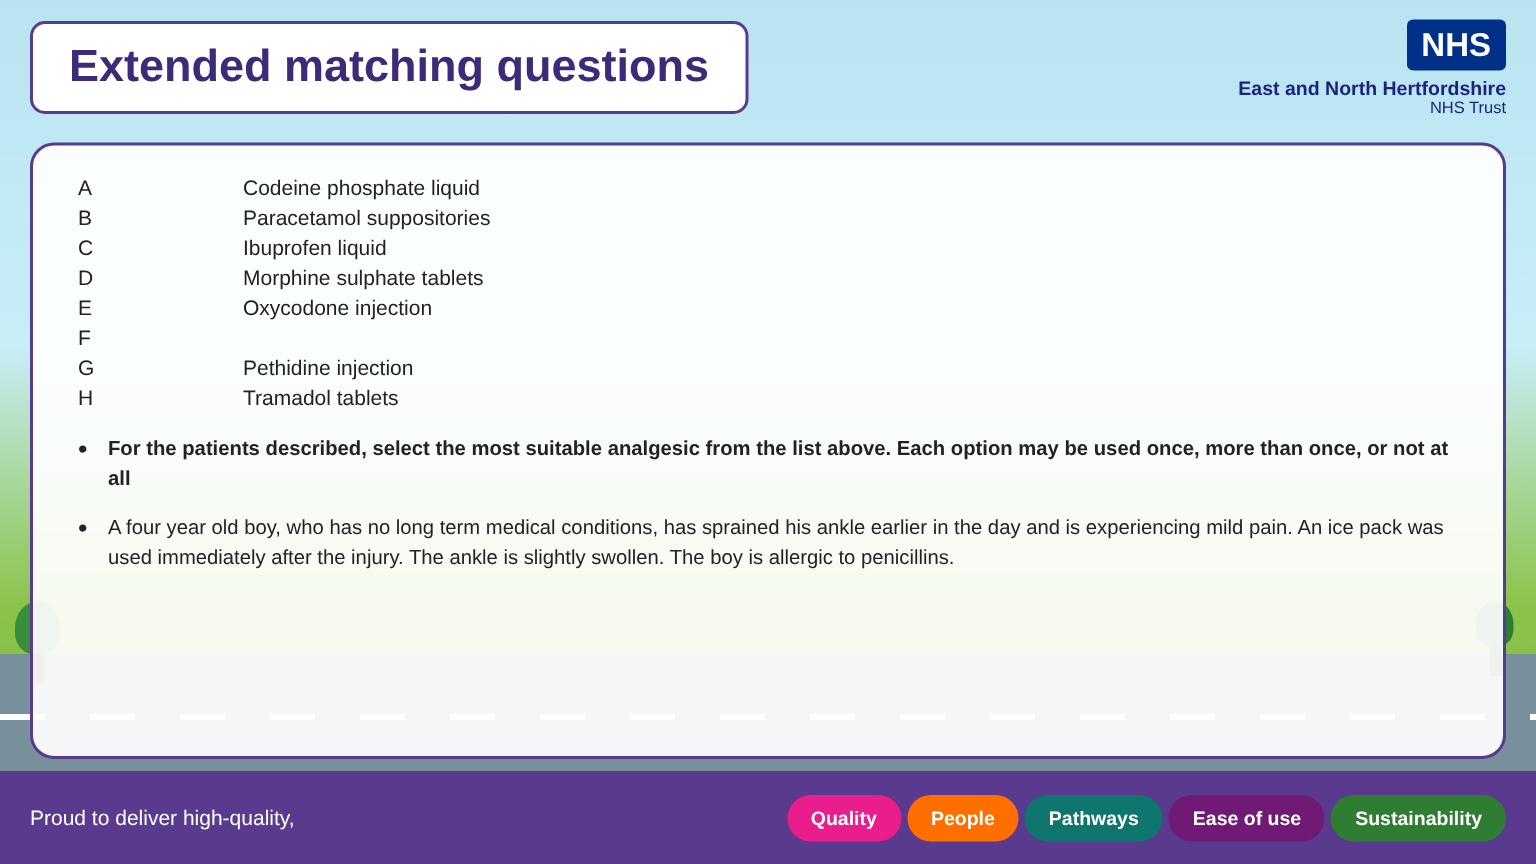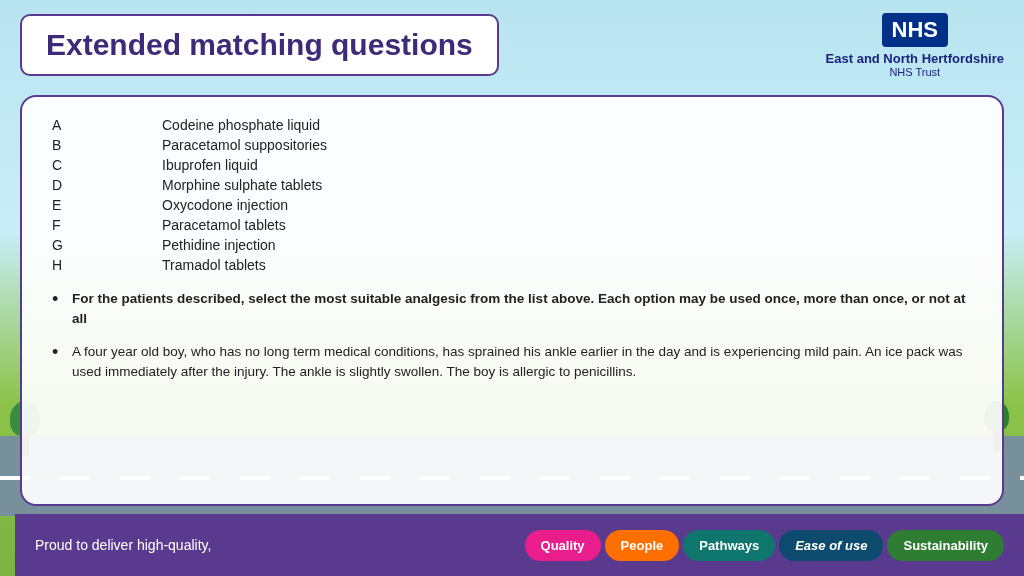--- a/index.html
+++ b/index.html
@@ -40,21 +40,21 @@
       padding: 12px 24px;
     }
 
     .title-box h1 {
       color: #3d2b7a;
       font-size: 30px;
       font-weight: bold;
     }
 
     .nhs-logo {
-      text-align: center;
+      text-align: right;
       color: white;
     }
 
     .nhs-logo .nhs-badge {
       background: #003087;
       color: white;
       font-weight: bold;
       font-size: 22px;
       padding: 4px 10px;
       border-radius: 4px;
@@ -137,21 +137,21 @@
       line-height: 1.5;
     }
 
     .instruction-text strong {
       font-weight: bold;
     }
 
     
     .footer {
       position: absolute;
-      bottom: 0; left: 15px; right: 0;
+      bottom: 0; left: 0; right: 0;
       height: 62px;
       background: #5a3a8e;
       z-index: 20;
       display: flex;
       align-items: center;
       justify-content: space-between;
       padding: 0 20px;
     }
 
     .footer-text {
@@ -170,21 +170,21 @@
       border-radius: 20px;
       font-size: 13px;
       font-weight: bold;
       color: white;
       cursor: pointer;
     }
 
     .badge-quality { background: #e91e8c; }
     .badge-people { background: #ff6f00; }
     .badge-pathways { background: #0f766e; }
-    .badge-ease { background: #0c4a6e; font-style: italic; }
+    .badge-ease { background: #701a75; }
     .badge-sustainability { background: #2e7d32; }
 
     
     .road {
       position: absolute;
       bottom: 60px;
       left: 0; right: 0;
       height: 80px;
       background: #78909c;
       z-index: 2;
@@ -263,21 +263,20 @@
       <div class="option-row">
     <span class="option-letter">D</span>
     <span class="option-text">Morphine sulphate tablets</span>
   </div>
       <div class="option-row">
     <span class="option-letter">E</span>
     <span class="option-text">Oxycodone injection</span>
   </div>
       <div class="option-row">
     <span class="option-letter">F</span>
-    <span class="option-text">Paracetamol tablets</span>
   </div>
       <div class="option-row">
     <span class="option-letter">G</span>
     <span class="option-text">Pethidine injection</span>
   </div>
       <div class="option-row">
     <span class="option-letter">H</span>
     <span class="option-text">Tramadol tablets</span>
   </div>
     </div>

